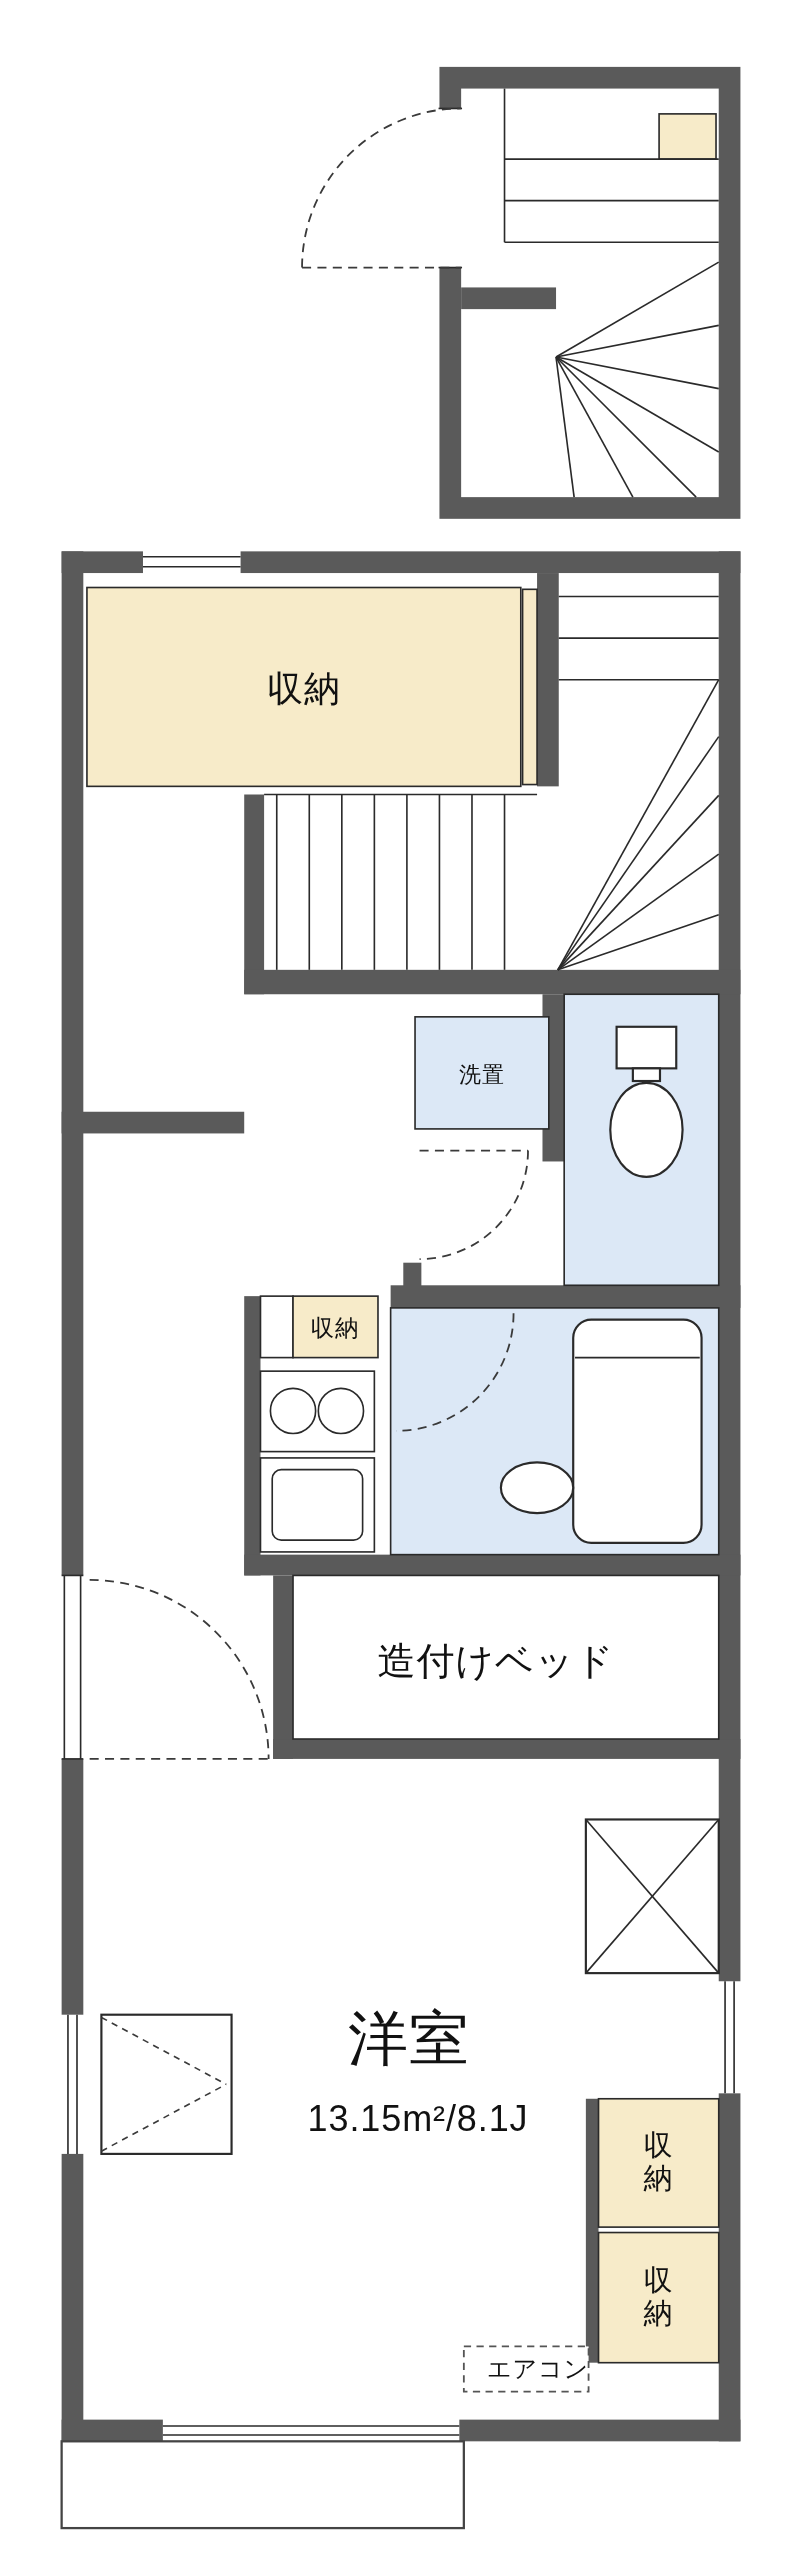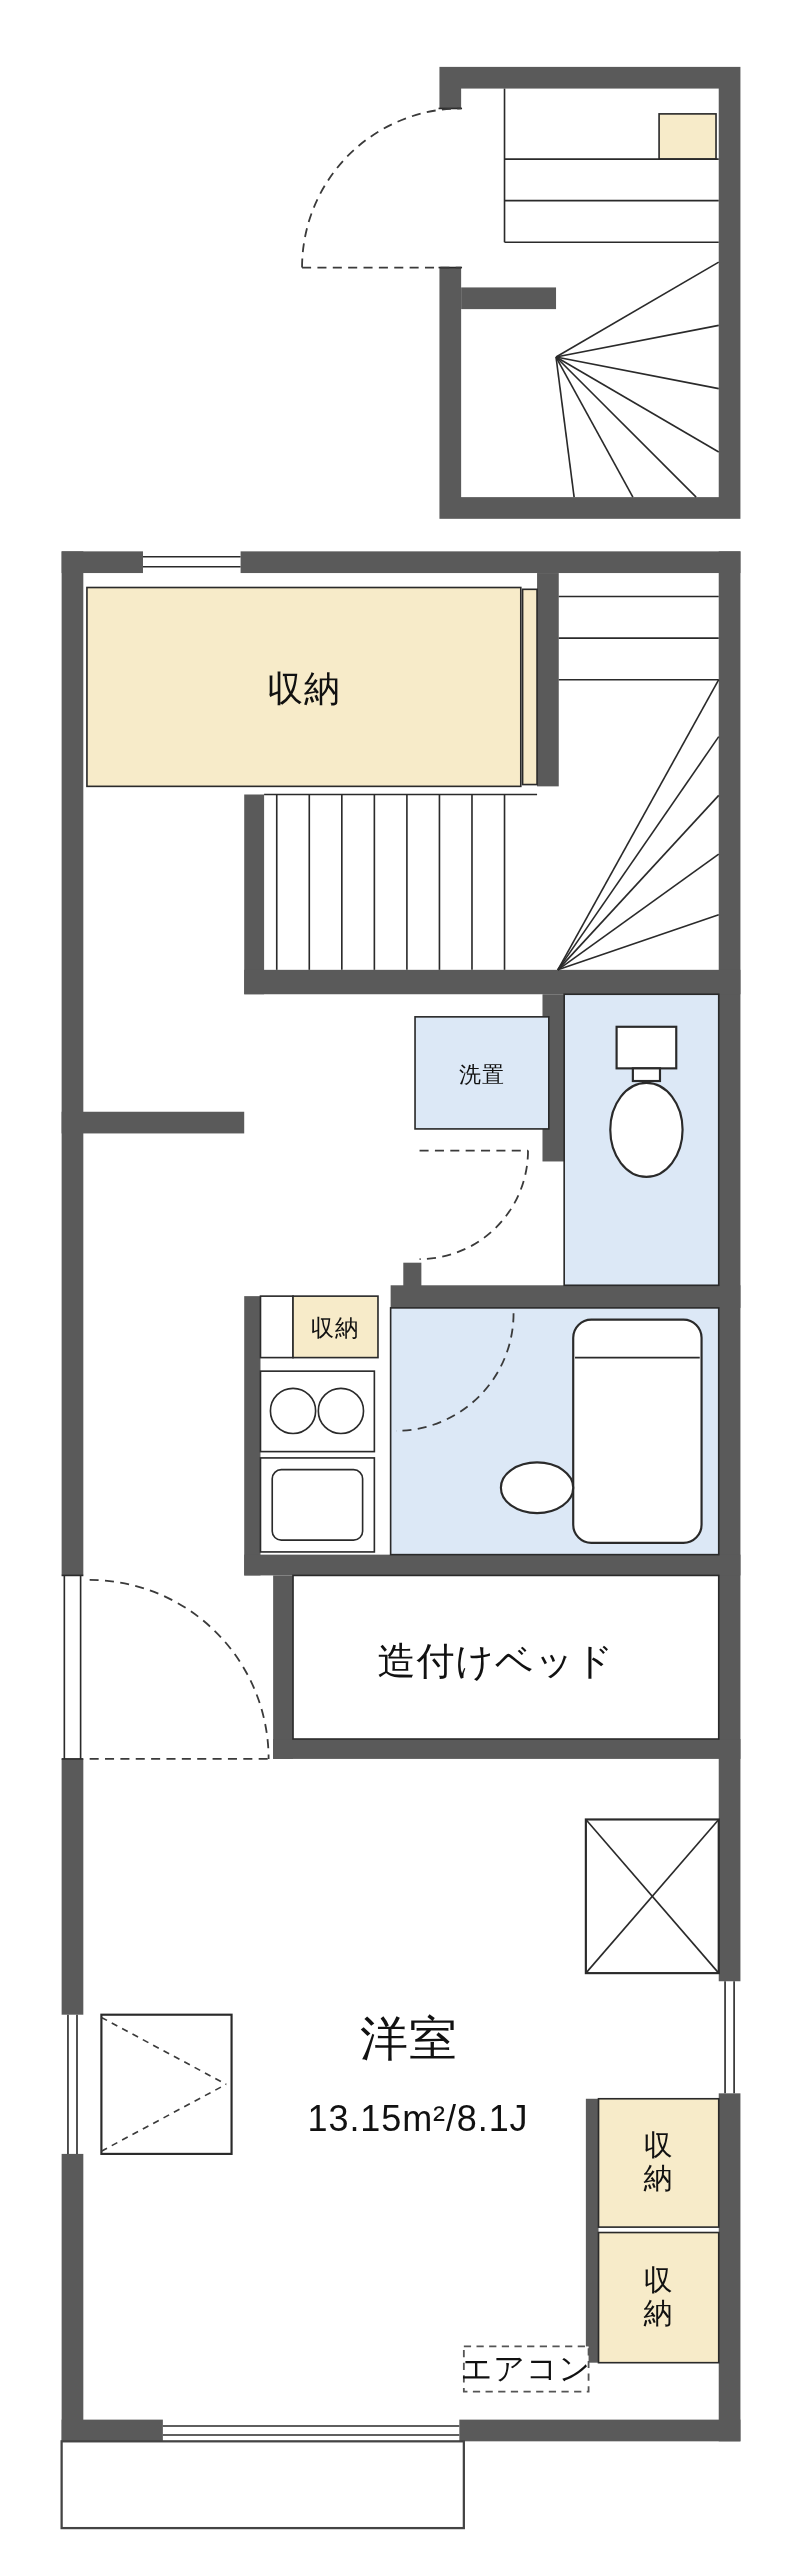--- a/index.html
+++ b/index.html
@@ -189,20 +189,20 @@
     <rect x="513" y="2596" width="138" height="50" class="dashRect"></rect>
 
     <rect x="68" y="2701" width="445" height="96" fill="#ffffff" stroke="#444" stroke-width="2.5"></rect>
   </g>
 </svg>
 
 <div class="lbl" style="left:304px; top:689px;  font-size:36px;">収納</div>
 <div class="lbl" style="left:482px; top:1075px; font-size:22px;">洗置</div>
 <div class="lbl" style="left:335px; top:1328px; font-size:23.5px;">収納</div>
 <div class="lbl" style="left:496px; top:1629px; font-size:38px;margin-top:32px;">造付けベッド</div>
-<div class="lbl" style="left:409px; top:2039px; font-size:48px;">洋室</div>
+<div class="lbl" style="left:409px; top:2039px; font-size:60px;">洋室</div>
 <div class="lbl" style="left:418px; top:2119px; font-size:36px;">13.15m²/8.1J</div>
 <div class="lbl lbl-v" style="left:658px; top:2162px; font-size:29px;">収納</div>
 <div class="lbl lbl-v" style="left:658px; top:2297px; font-size:29px;">収納</div>
-<div class="lbl" style="left:526px; top:2369px; font-size:31px;">エアコン</div>
+<div class="lbl" style="left:538px; top:2369px; font-size:24px;">エアコン</div>
 
 </div>
 
 
 </body></html>

